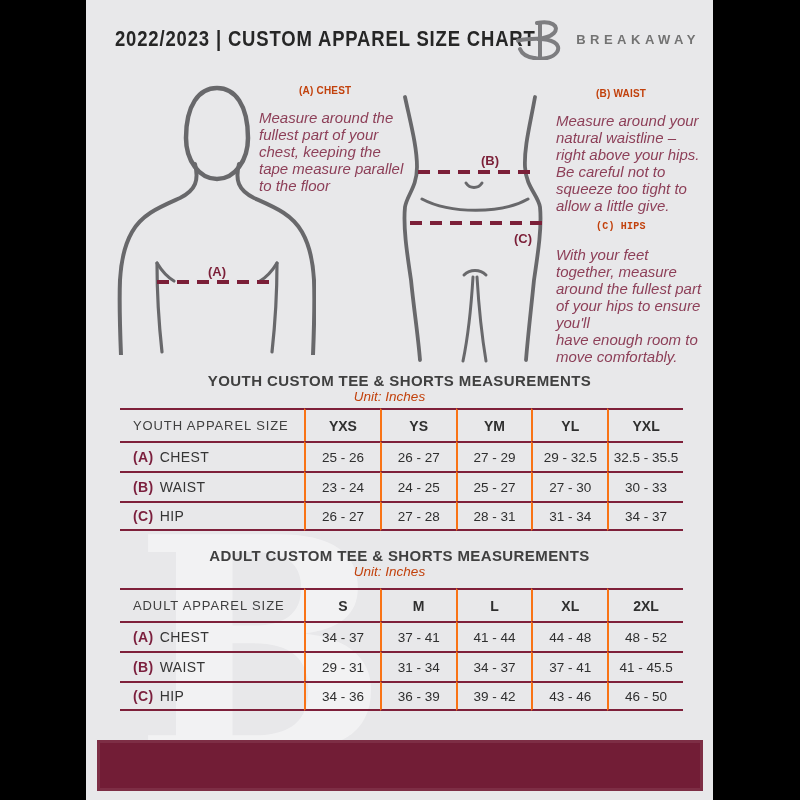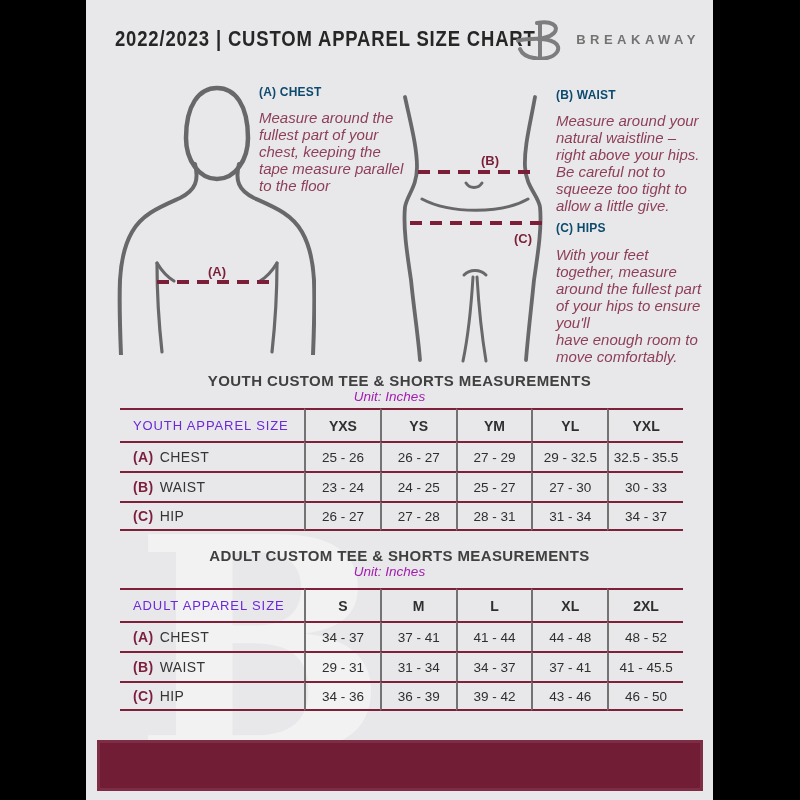--- a/index.html
+++ b/index.html
@@ -7,40 +7,40 @@
           font-family:"Liberation Sans",sans-serif;}
   .page{position:absolute;left:86px;top:0;width:627px;height:800px;background:#e8e8ea;overflow:hidden;}
 
   
   .doc-title{position:absolute;left:29px;top:26px;font-size:22px;font-weight:700;color:#262626;
              letter-spacing:1px;transform:scaleX(.84);transform-origin:left center;white-space:nowrap;}
   .brand{position:absolute;right:13px;top:18px;display:flex;align-items:center;gap:9px;}
   .brand-word{font-size:13px;font-weight:700;letter-spacing:4.5px;color:#737373;white-space:nowrap;}
 
   
-  .ins-head{position:absolute;font-size:12px;font-weight:700;color:#0c4a6e;letter-spacing:.2px;}
+  .ins-head{position:absolute;font-size:10px;font-weight:700;color:#c2410c;letter-spacing:.2px;margin-left:40px;}
   .ins-body{position:absolute;font-size:15px;font-style:italic;color:#8d3f58;line-height:17px;
             white-space:pre-line;}
 
   
   .sec-title{position:absolute;left:0;width:627px;text-align:center;font-size:15px;font-weight:700;
              color:#404040;letter-spacing:.4px;}
   .sec-unit{position:absolute;left:0;width:607px;text-align:center;font-size:13.5px;font-style:italic;
-            color:#a21caf;}
+            color:#c2410c;}
 
   
   .sizetable{position:absolute;left:34px;width:563px;display:grid;
              grid-template-columns:184px repeat(5,1fr);grid-template-rows:33px 30px 30px 30px;}
   .c{display:flex;align-items:center;justify-content:center;border-top:2px solid #7e203a;
      font-size:13.5px;color:#2f2f2f;}
-  .c.sep{border-left:2px solid #737373;}
+  .c.sep{border-left:2px solid #f97316;}
   .c.bot{border-bottom:2px solid #7e203a;}
   .c.h{font-weight:700;font-size:14px;}
   .c.lab{justify-content:flex-start;padding-left:13px;}
-  .c.h.lab{font-weight:400;font-size:13px;letter-spacing:.9px;color:#6d28d9;}
+  .c.h.lab{font-weight:400;font-size:13px;letter-spacing:.9px;color:#404040;}
   .rowlab{font-size:14px;letter-spacing:.4px;color:#353535;}
   .rowkey{font-weight:700;color:#7b1f3d;margin-right:6px;}
 
   .watermark{position:absolute;left:48px;top:498px;font-family:"DejaVu Serif",serif;font-weight:700;
              font-size:300px;line-height:1;color:#ffffff;opacity:.45;pointer-events:none;}
 
   .footer-bar{position:absolute;left:11px;top:740px;width:606px;height:51px;background:#721d36;
               box-shadow:inset 0 0 0 3px rgba(255,255,255,.08);}
   svg{display:block;}
 </style>
@@ -103,21 +103,21 @@
 to the floor</div>
 
     <div class="ins-head" style="left:470px;top:88px;">(B) WAIST</div>
     <div class="ins-body" style="left:470px;top:112px;width:150px;">Measure around your
 natural waistline –
 right above your hips.
 Be careful not to
 squeeze too tight to
 allow a little give.</div>
 
-    <div class="ins-head" style="left:470px;top:221px;">(C) HIPS</div>
+    <div class="ins-head" style="left:470px;top:221px;font-family:Liberation Mono, monospace;">(C) HIPS</div>
     <div class="ins-body" style="left:470px;top:246px;width:155px;">With your feet
 together, measure
 around the fullest part
 of your hips to ensure
 you'll
 have enough room to
 move comfortably.</div>
 
     <div class="watermark">B</div>
 

